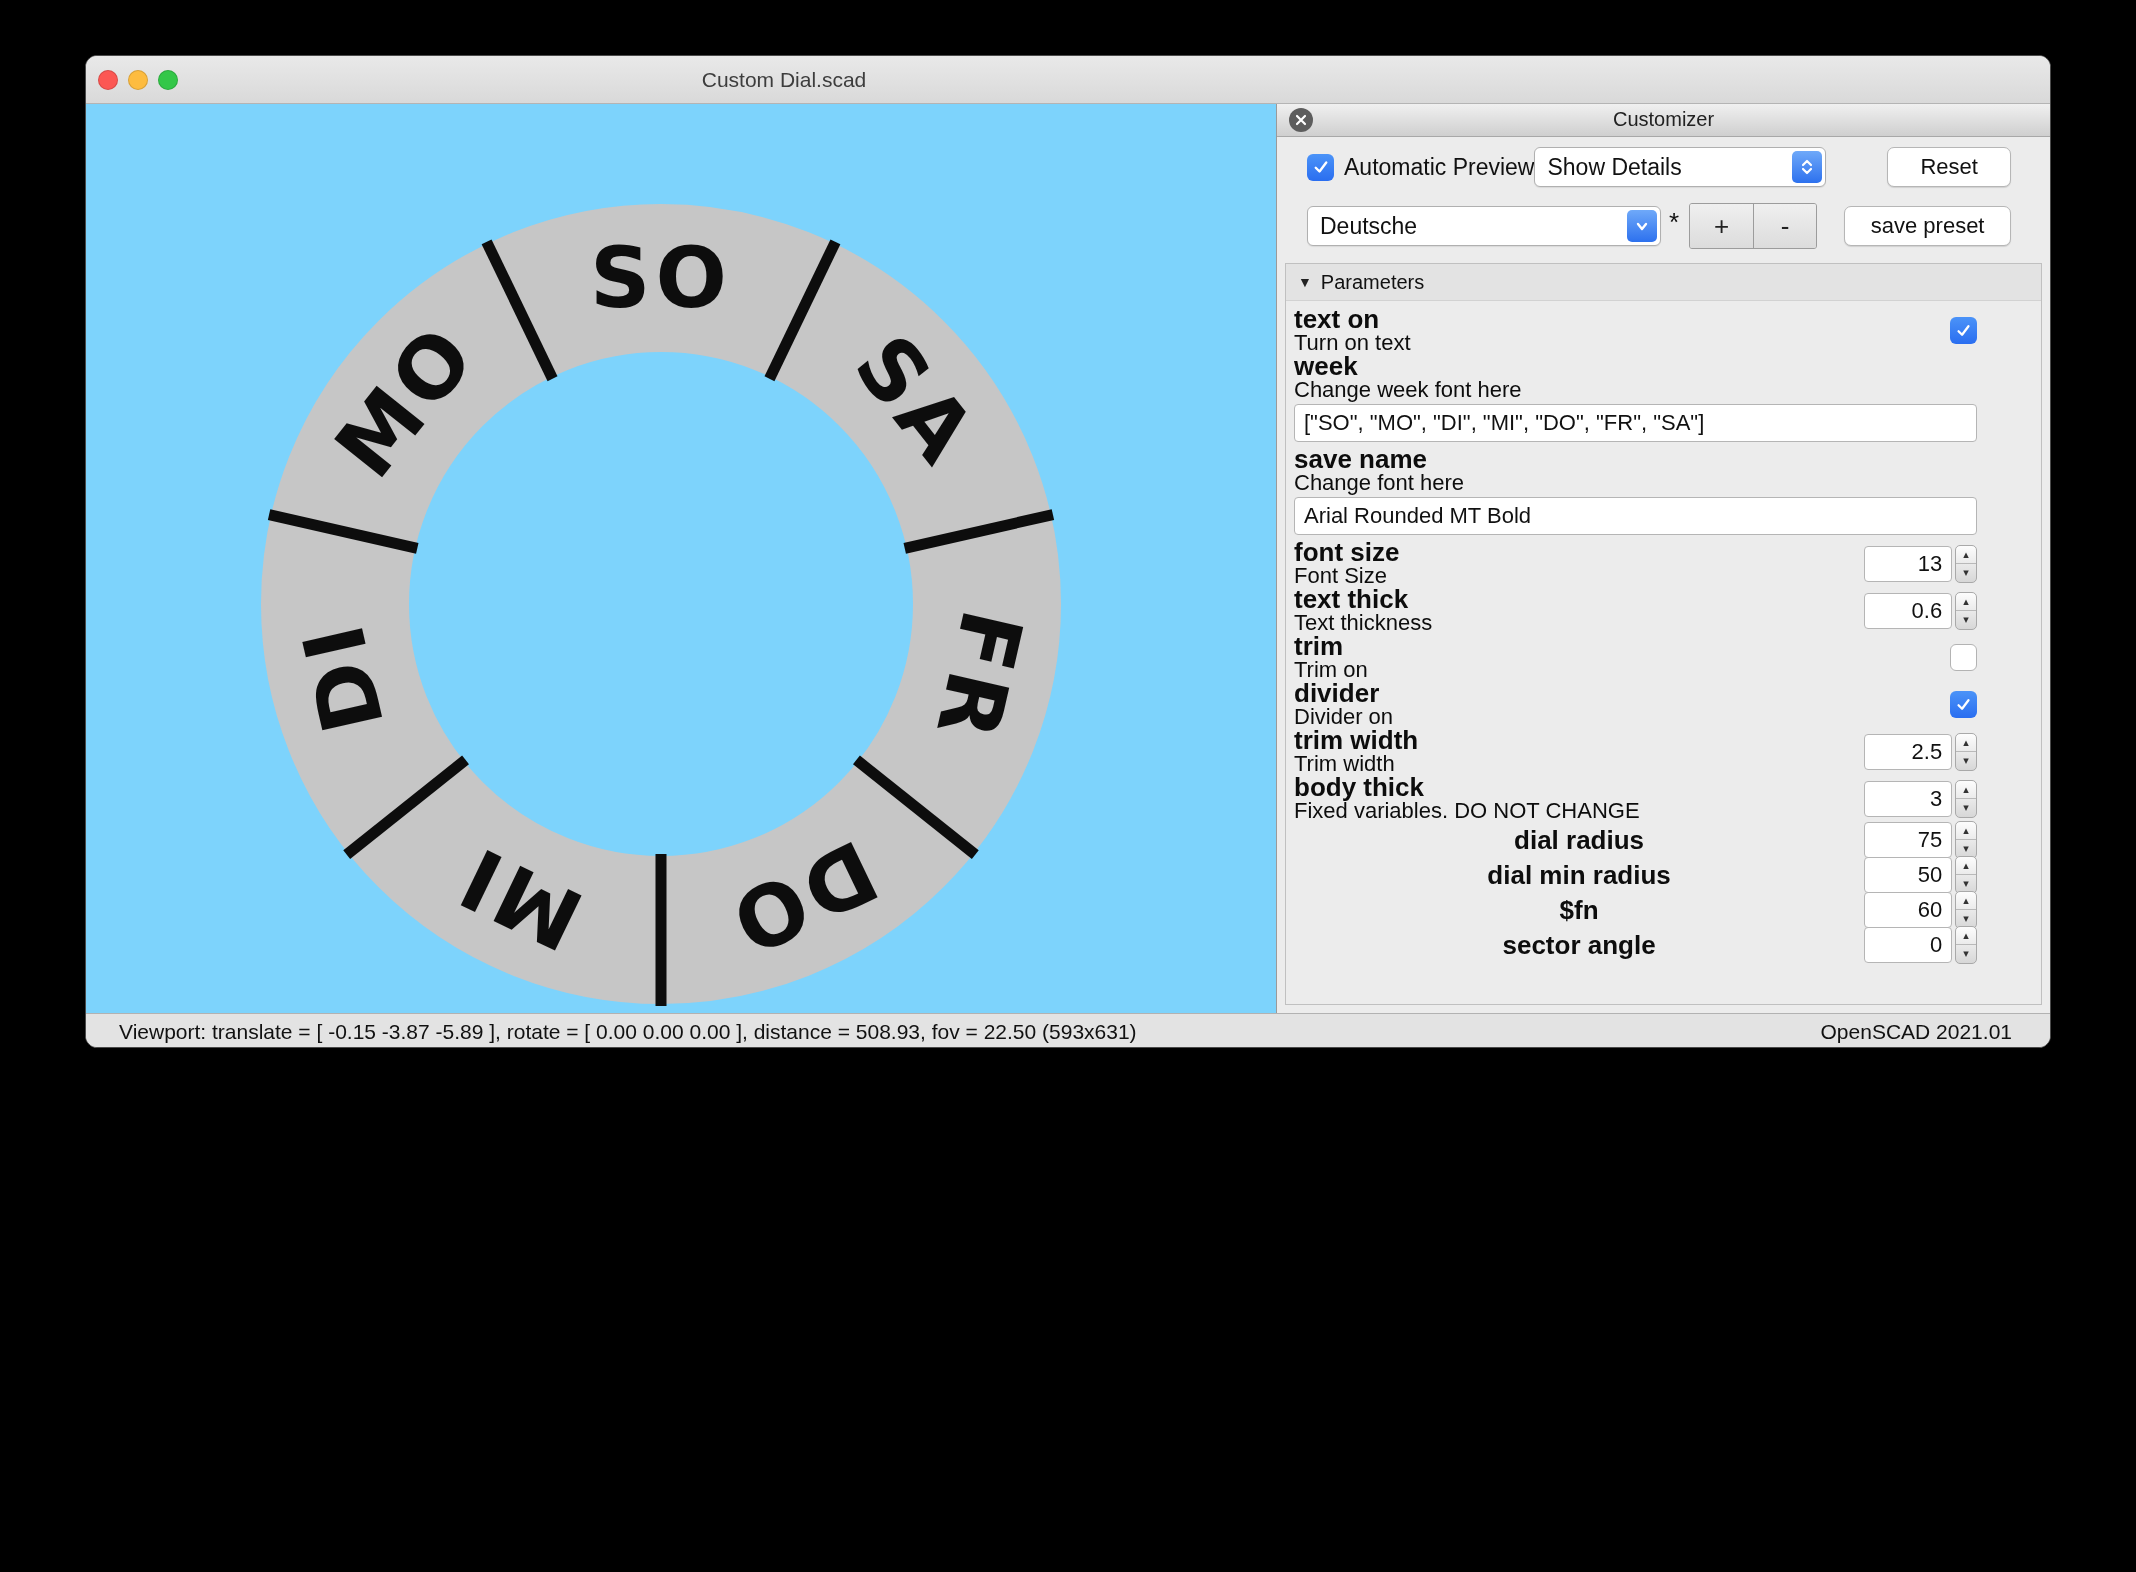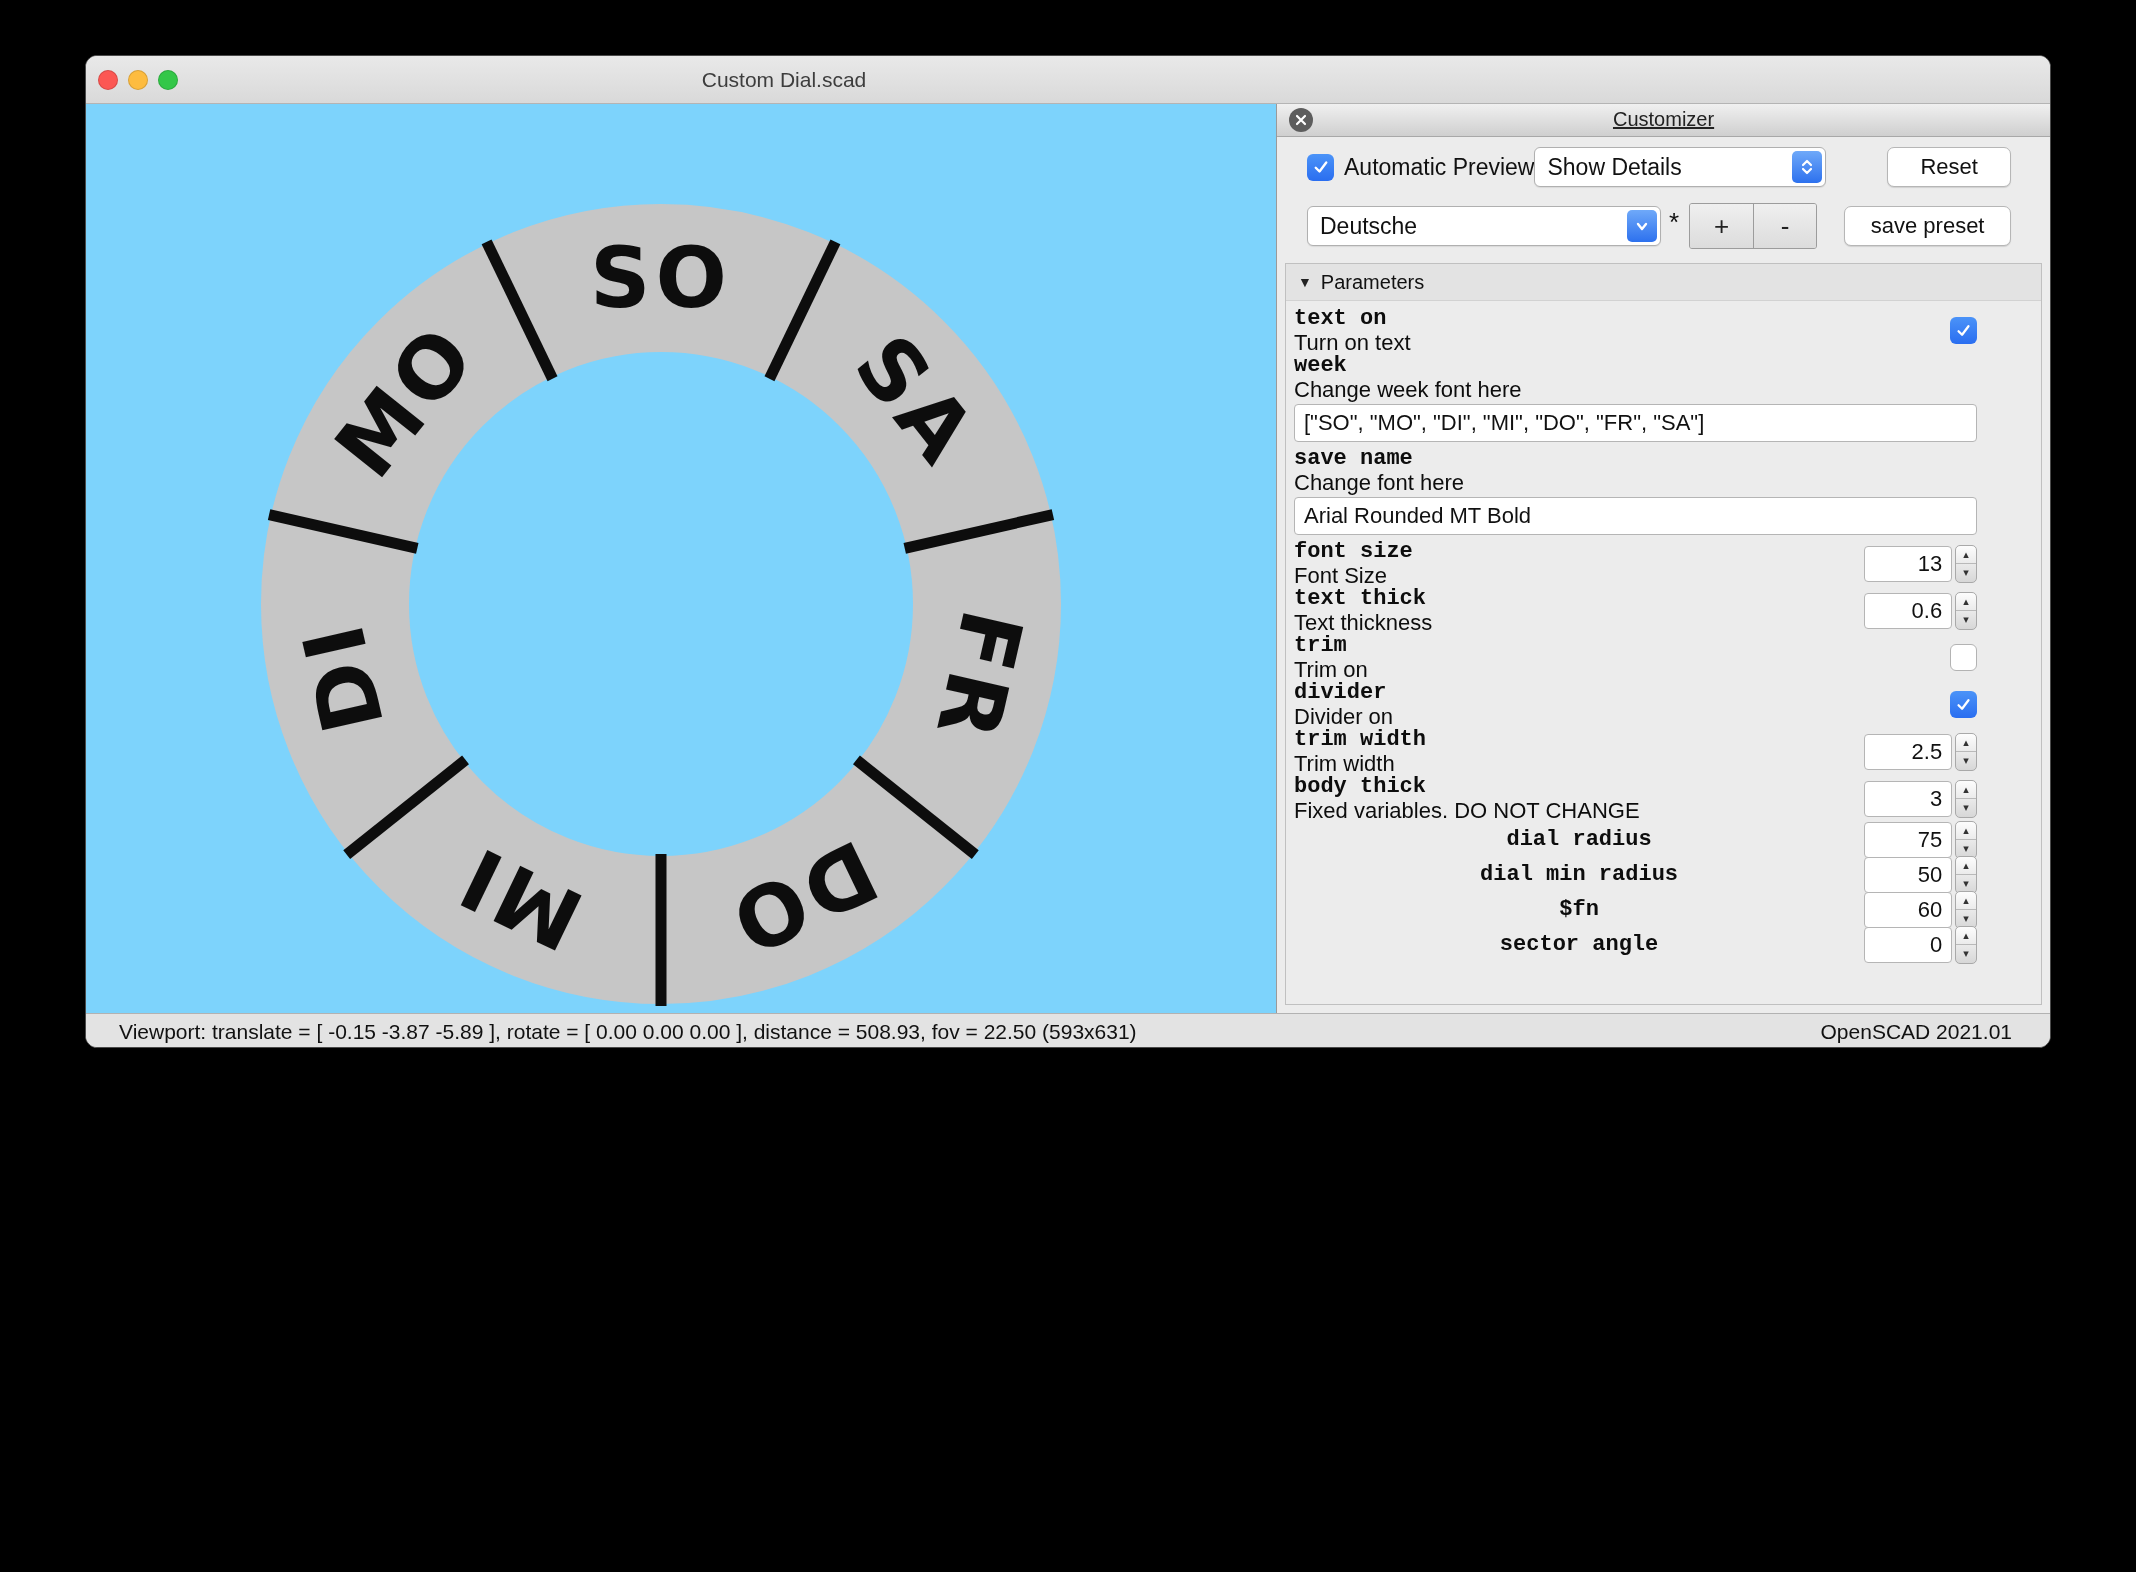--- a/index.html
+++ b/index.html
@@ -51,21 +51,21 @@
     border-bottom:1px solid #a8a8a8;
   }
   .close-btn{
     position:absolute;left:12px;top:4px;width:24px;height:24px;border-radius:50%;
     background:#5d5d5d;color:#fff;display:flex;align-items:center;justify-content:center;
     cursor:default;
   }
   .close-btn svg{display:block;}
   .cust-title{
     position:absolute;left:0;right:0;top:0;text-align:center;line-height:31px;
-    font-size:20px;color:#222;text-decoration:underline;
+    font-size:20px;color:#222;
   }
   .toolbar-row{
     display:flex;align-items:center;flex:0 0 auto;
     padding-left:30px;padding-right:39px;
   }
   .row1{margin-top:10px;}
   .row2{margin-top:16px;}
   .checkbox{
     width:27px;height:27px;border-radius:6px;box-sizing:border-box;
     background:#fff;border:1px solid #b3b3b3;flex:0 0 auto;
@@ -109,21 +109,21 @@
   }
   .params-header{
     height:36px;display:flex;align-items:center;padding-left:12px;
     background:#e3e3e3;border-bottom:1px solid #d2d2d2;flex:0 0 auto;
     font-size:20px;color:#111;
   }
   .tri{font-size:14px;margin-right:9px;color:#222;}
   .params-list{padding:6px 64px 0 8px;}
   .param-row{display:flex;align-items:center;}
   .param-left{flex:1;min-width:0;}
-  .param-name{font-size:22px;font-weight:bold;color:#0d0d0d;line-height:24px;font-family:Liberation Mono, monospace;}
+  .param-name{font-size:26px;font-weight:bold;color:#0d0d0d;line-height:24px;}
   .param-desc{font-size:22px;color:#0d0d0d;line-height:23px;}
   .param-row.centered{height:35px;}
   .param-row.centered .param-left{text-align:center;}
   .param-row.text-row{display:block;}
   .param-input{
     display:block;width:100%;height:38px;box-sizing:border-box;
     border:1px solid #b5b5b5;border-radius:4px;background:#fff;
     font-family:"Liberation Sans","DejaVu Sans",sans-serif;
     font-size:22px;color:#111;padding:0 9px;margin:3px 0 5px 0;outline:none;
   }

